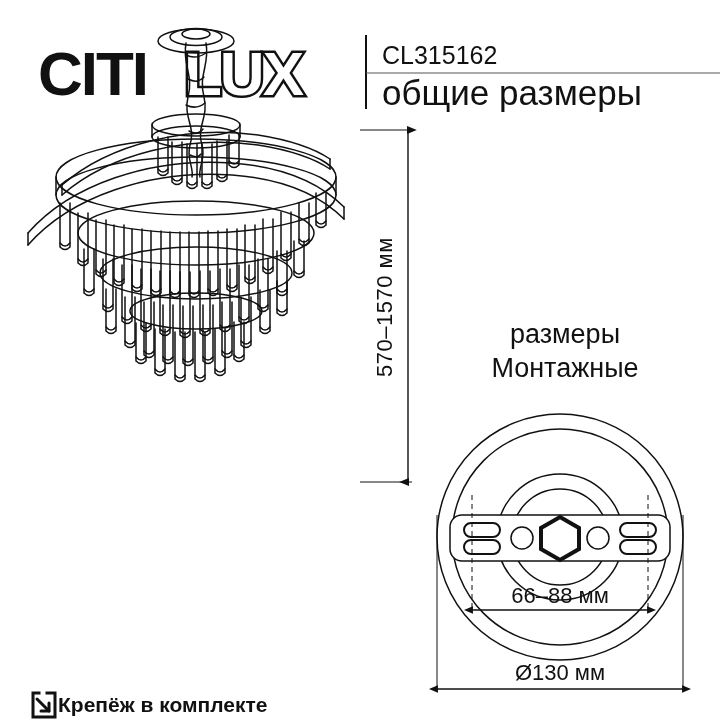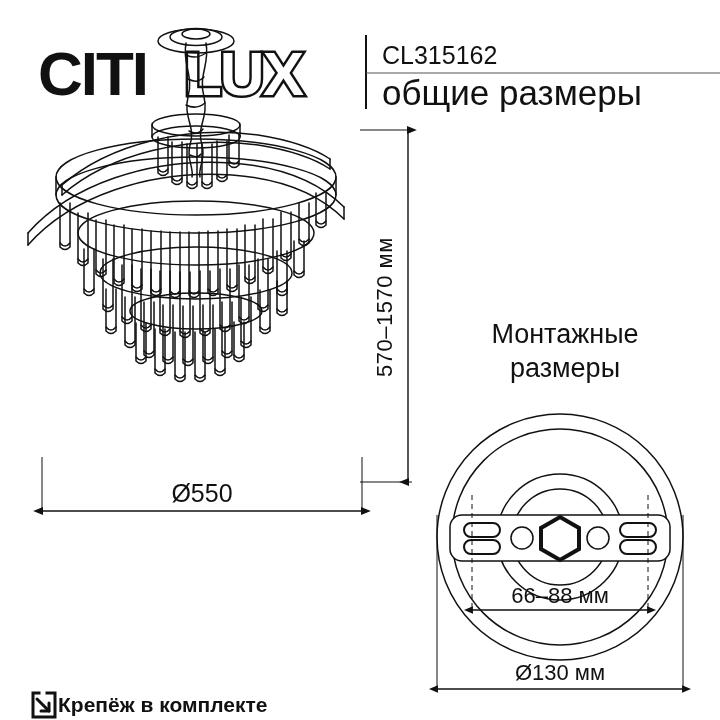--- a/index.html
+++ b/index.html
@@ -219,43 +219,24 @@
 
       <line x1="0" y1="13" x2="52" y2="13" stroke="#111" stroke-width="1"></line>
       <line x1="0" y1="365" x2="52" y2="365" stroke="#111" stroke-width="1"></line>
 
       <line x1="48" y1="13" x2="48" y2="365" stroke="#111" stroke-width="1.4" marker-start="url(#arrUp)" marker-end="url(#arrDn)"></line>
 
       <text class="txt" x="32" y="190" transform="rotate(-90 32 190)" text-anchor="middle" style="font-size:22px;letter-spacing:0.5px;">570–1570 мм</text>
     </svg>
   </div>
 
-  <div style="position:absolute;left:20px;top:440px;width:400px;height:70px;">
-    <svg width="400" height="70" viewBox="0 0 400 70">
-      <defs>
-        <marker id="arrL" viewBox="0 0 10 10" refX="9" refY="5" markerWidth="7" markerHeight="7" orient="auto">
-          <path d="M0 5 L10 1 L10 9 Z" fill="#111"></path>
-        </marker>
-        <marker id="arrR" viewBox="0 0 10 10" refX="1" refY="5" markerWidth="7" markerHeight="7" orient="auto">
-          <path d="M10 5 L0 1 L0 9 Z" fill="#111"></path>
-        </marker>
-      </defs>
-
-      <line x1="22" y1="0" x2="22" y2="56" stroke="#111" stroke-width="1"></line>
-      <line x1="342" y1="0" x2="342" y2="56" stroke="#111" stroke-width="1"></line>
-
-      <line x1="22" y1="54" x2="342" y2="54" stroke="#111" stroke-width="1.4" marker-start="url(#arrL)" marker-end="url(#arrR)"></line>
-
-      <text class="txt" x="182" y="45" text-anchor="middle" style="font-size:25px;">Ø550</text>
-    </svg>
-  </div>
 
   <div style="position:absolute;left:420px;top:300px;width:290px;height:90px;text-align:center;">
+    <div style="font-size:27px;line-height:34px;color:#111;">размеры</div>
     <div style="font-size:27px;line-height:34px;color:#111;">Монтажные</div>
-    <div style="font-size:27px;line-height:34px;color:#111;">размеры</div>
   </div>
 
   <div style="position:absolute;left:410px;top:390px;width:300px;height:320px;">
     <svg width="300" height="320" viewBox="0 0 300 320">
       <defs>
         <marker id="mArrL" viewBox="0 0 10 10" refX="9" refY="5" markerWidth="7" markerHeight="7" orient="auto">
           <path d="M0 5 L10 1 L10 9 Z" fill="#111"></path>
         </marker>
         <marker id="mArrR" viewBox="0 0 10 10" refX="1" refY="5" markerWidth="7" markerHeight="7" orient="auto">
           <path d="M10 5 L0 1 L0 9 Z" fill="#111"></path>

